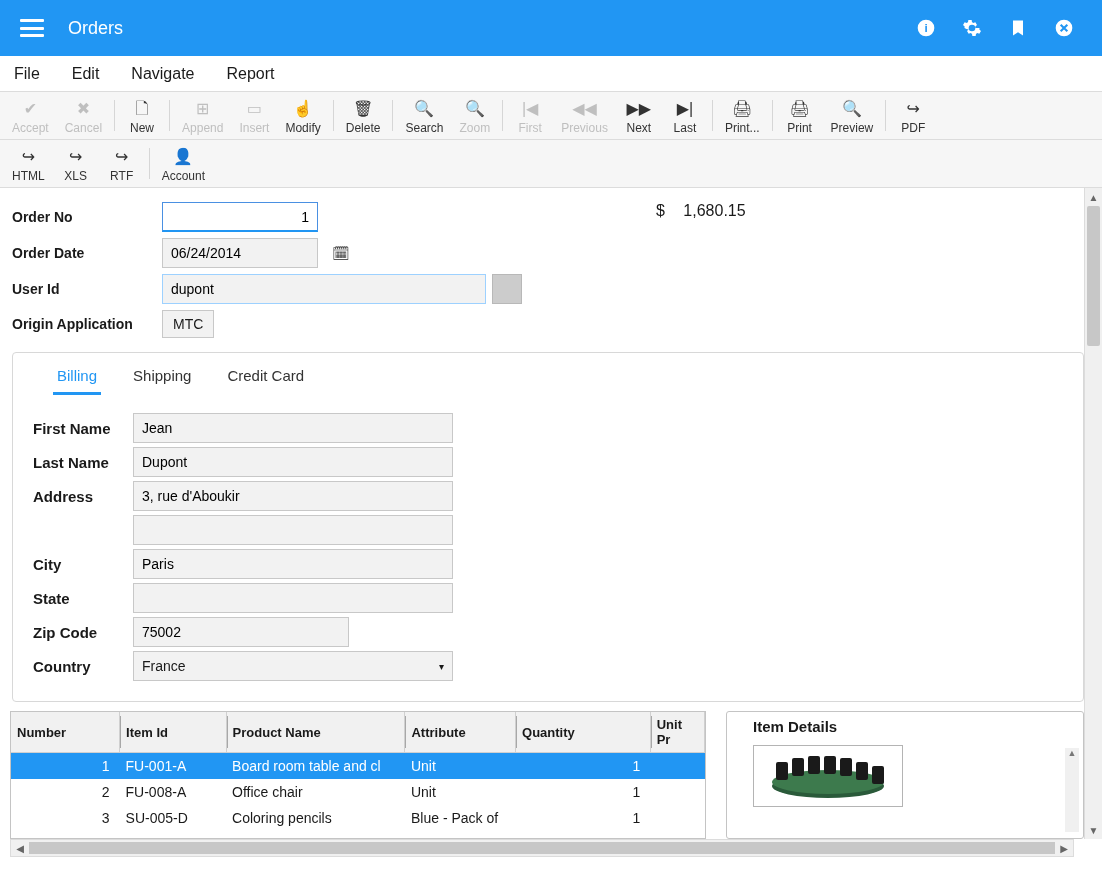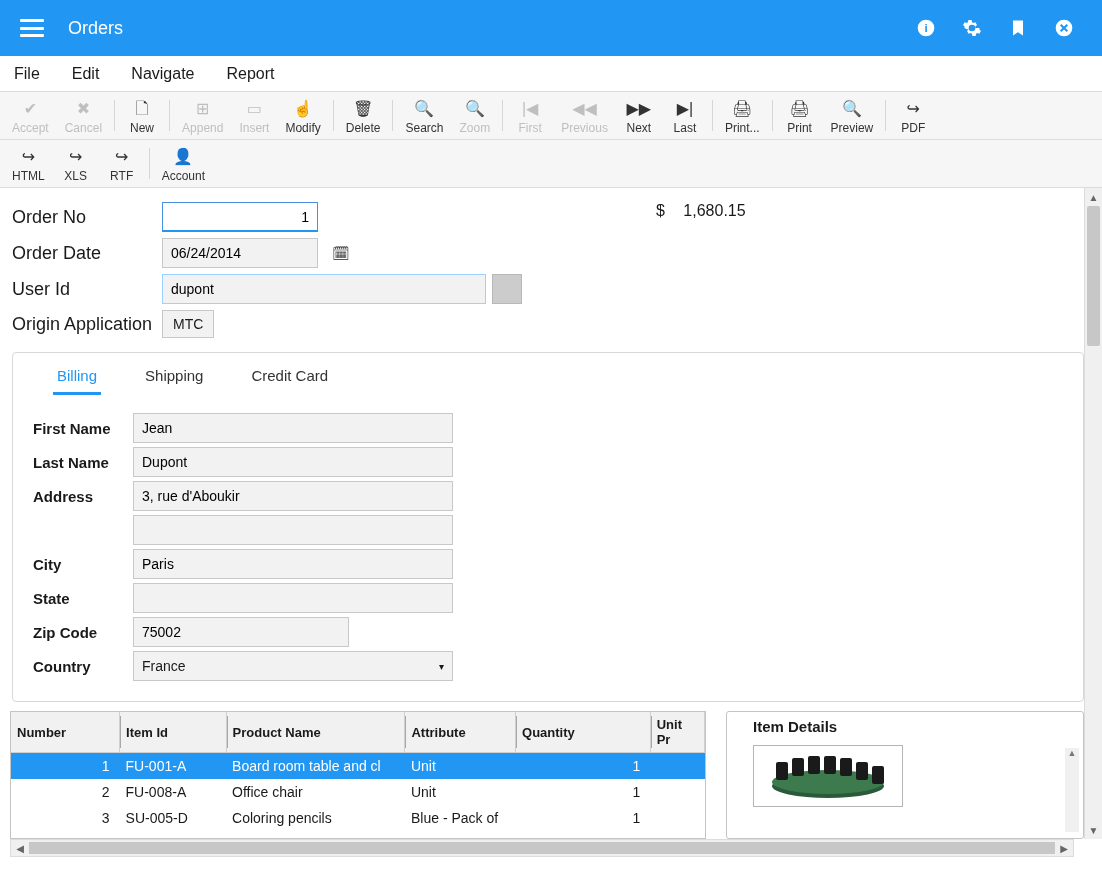--- a/index.html
+++ b/index.html
@@ -30,33 +30,33 @@
 .menubar { height: 36px; border-bottom: 1px solid #dcdcdc; display:flex; align-items:center; padding-left:12px; gap:28px; font-size:16px;}
 .menubar span { cursor:pointer; padding:4px 2px;}
 .toolbar { border-bottom:1px solid #dcdcdc; padding:2px 0 2px 4px; display:flex; flex-wrap:wrap; background:#f6f6f6; min-height:48px;}
 .tool { display:flex; flex-direction:column; align-items:center; justify-content:center; padding:4px 8px 2px 8px; min-width:46px; cursor:pointer; color:#333;}
 .tool.disabled { color:#bfbfbf; cursor:default;}
 .tool .ico { font-size:16px; height:20px; line-height:20px;}
 .tool .lbl { font-size:12px; margin-top:2px; line-height:14px;}
 .tool-sep { width:1px; background:#d6d6d6; margin:6px 4px; align-self:stretch;}
 .content-area { position:relative; padding:14px 18px 0 12px; height:calc(869px - 56px - 36px - 102px);}
 .form-row { display:flex; align-items:center; margin-bottom:6px;}
-.form-row label { width:150px; font-weight:400; font-size:18px;}
+.form-row label { width:150px; font-weight:700; font-size:14px;}
 .form-row input.inpt, .form-row .inpt { height:30px; padding:4px 8px; border:1px solid #c8c8c8; background:#fff; font-size:14px; outline:none;}
 .form-row input.order-no { width:156px; text-align:right; border:1px solid #4a90e2; border-bottom:2px solid #2196f3;}
 .form-row input.ro { background:#f2f2f2;}
 .form-row input.date { width:156px;}
 .cal-ico { margin-left:14px; font-size:14px;}
 .form-row input.userid { width:324px; border:1px solid #9dd1ff;}
 .look-btn { width:30px; height:30px; background:#ccc; margin-left:6px; border:1px solid #b8b8b8;}
 .origin-box { display:inline-block; padding:5px 10px; background:#f2f2f2; border:1px solid #c8c8c8; font-size:14px;}
 .total-section { position:absolute; left:656px; top:14px; font-size:16px; }
 .currency-sym { margin-right: 14px; }
 .tabs-panel { margin-top:14px; border:1px solid #d8d8d8; border-radius:4px; padding-bottom:16px;}
-.tabs-hdr { display:flex; gap:40px; padding:10px 70px 0 70px; border-bottom:1px solid transparent; margin-left:26px;padding-left:14px;}
+.tabs-hdr { display:flex; gap:28px; padding:10px 70px 0 70px; border-bottom:1px solid transparent; margin-left:26px;padding-left:14px;}
 .tab { font-size:15px; padding:4px 4px 8px 4px; cursor:pointer; color:#333;}
 .tab.active { color:#2196f3; border-bottom:3px solid #2196f3; margin-bottom:-1px;}
 .tab-body { padding:18px 16px 0 20px;}
 .tab-body .frow { display:flex; align-items:center; margin-bottom:4px;}
 .tab-body label { width:100px; font-weight:700; font-size:15px;}
 .tab-body input.w320 { width:320px;}
 .tab-body input.ro2 { background:#f2f2f2; border:1px solid #c8c8c8; height:30px; padding:4px 8px; font-size:14px;}
 .tab-body input.zip { width:216px;}
 .tab-body .sel { width:320px; position:relative; background:#f2f2f2; border:1px solid #c8c8c8; height:30px; padding:4px 8px; font-size:14px; display:flex; align-items:center; justify-content:space-between;}
 .tab-body .sel .caret { font-size:10px;}

